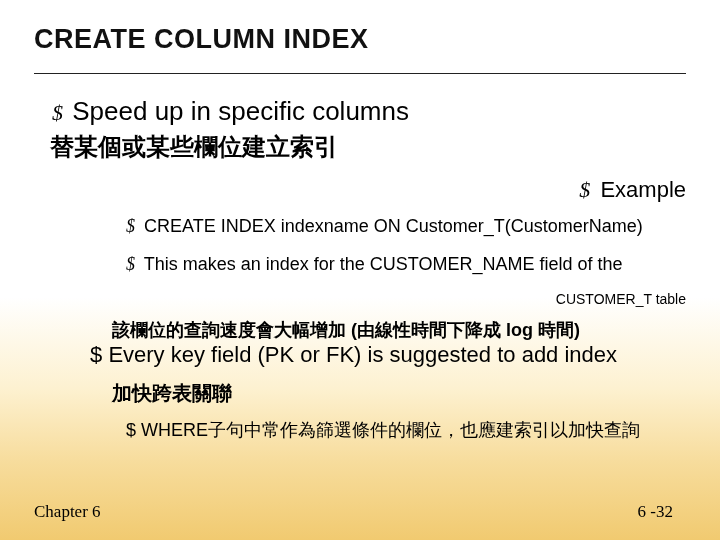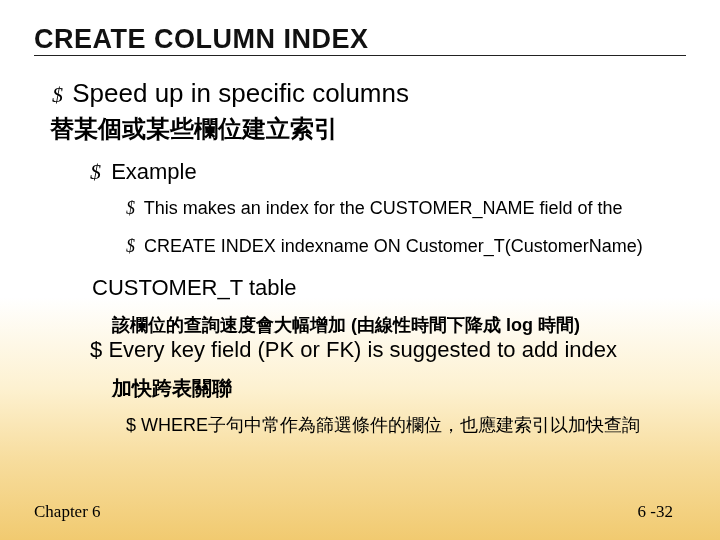--- a/index.html
+++ b/index.html
@@ -23,21 +23,21 @@
       #f7dd9e 85%,
       #f1ca70 100%);
     padding: 24px 34px 0 34px;
   }
   .title {
     font-size: 27px;
     font-weight: bold;
     letter-spacing: 0.5px;
     color: #111;
     border-bottom: 1.5px solid #222;
-    padding-bottom: 0;
+    padding-bottom: 18px;
   }
   .content {
     margin-top: 22px;
   }
   .lvl1 {
     font-size: 26px;
     color: #000;
     margin-left: 18px;
     margin-bottom: 4px;
   }
@@ -53,39 +53,41 @@
     color: #000;
     font-weight: bold;
     margin-left: 16px;
     margin-bottom: 14px;
   }
   .lvl2 {
     font-size: 22px;
     color: #000;
     margin-left: 56px;
     margin-bottom: 10px;
+    text-align: right;
   }
   .lvl2 .bullet, .lvl3 .bullet, .lvl4 .bullet {
     font-family: "Brush Script MT", cursive;
     font-style: italic;
     margin-right: 4px;
   }
   .lvl3 {
     font-size: 18px;
     color: #000;
     margin-left: 92px;
     margin-bottom: 10px;
     line-height: 1.55;
   }
   .lvl3-cont {
-    font-size: 22px;
+    font-size: 14px;
     color: #000;
-    margin-left: 58px;
+    margin-left: 78px;
     margin-bottom: 8px;
     line-height: 1.55;
+    text-align: right;
   }
   .lvl3-bold {
     font-size: 18px;
     font-weight: bold;
     color: #000;
     margin-left: 78px;
   }
   .lvl2b {
     font-size: 22px;
     color: #000;
@@ -132,26 +134,26 @@
     </div>
     <div class="lvl1-sub">替某個或某些欄位建立索引</div>
 
     <div class="lvl2">
       <span class="bullet">$</span>
       <span>Example</span>
     </div>
 
     <div class="lvl3">
       <span class="bullet">$</span>
-      <span>This makes an index for the CUSTOMER_NAME field of the</span>
+      <span>CREATE INDEX indexname ON Customer_T(CustomerName)</span>
     </div>
 
     <div class="lvl3">
       <span class="bullet">$</span>
-      <span>CREATE INDEX indexname ON Customer_T(CustomerName)</span>
+      <span>This makes an index for the CUSTOMER_NAME field of the</span>
     </div>
     <div class="lvl3-cont">CUSTOMER_T table</div>
 
     <div class="lvl3-bold">該欄位的查詢速度會大幅增加 (由線性時間下降成 log 時間)</div>
 
     <div class="lvl2b">
       <span class="bullet">$</span>
       <span>Every key field (PK or FK) is suggested to add index</span>
     </div>
 

